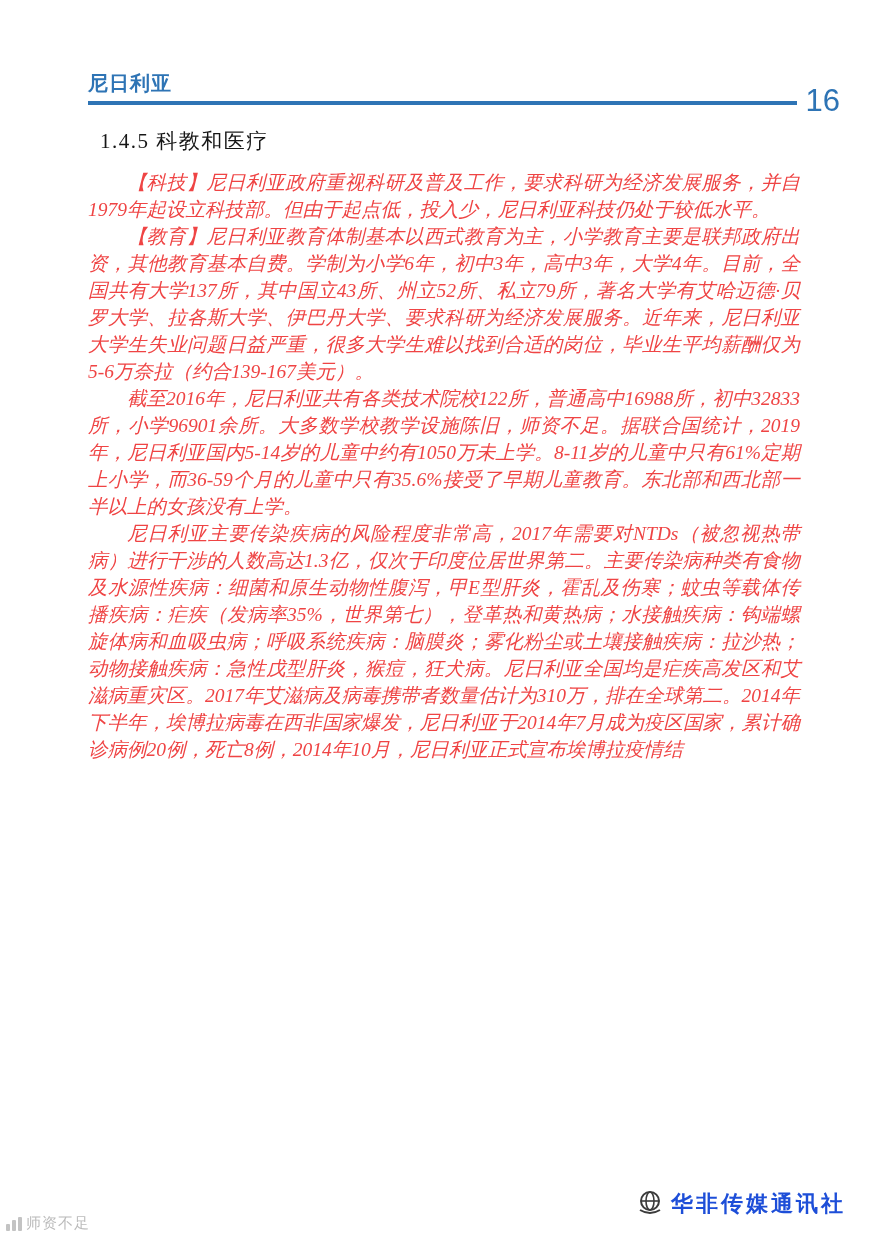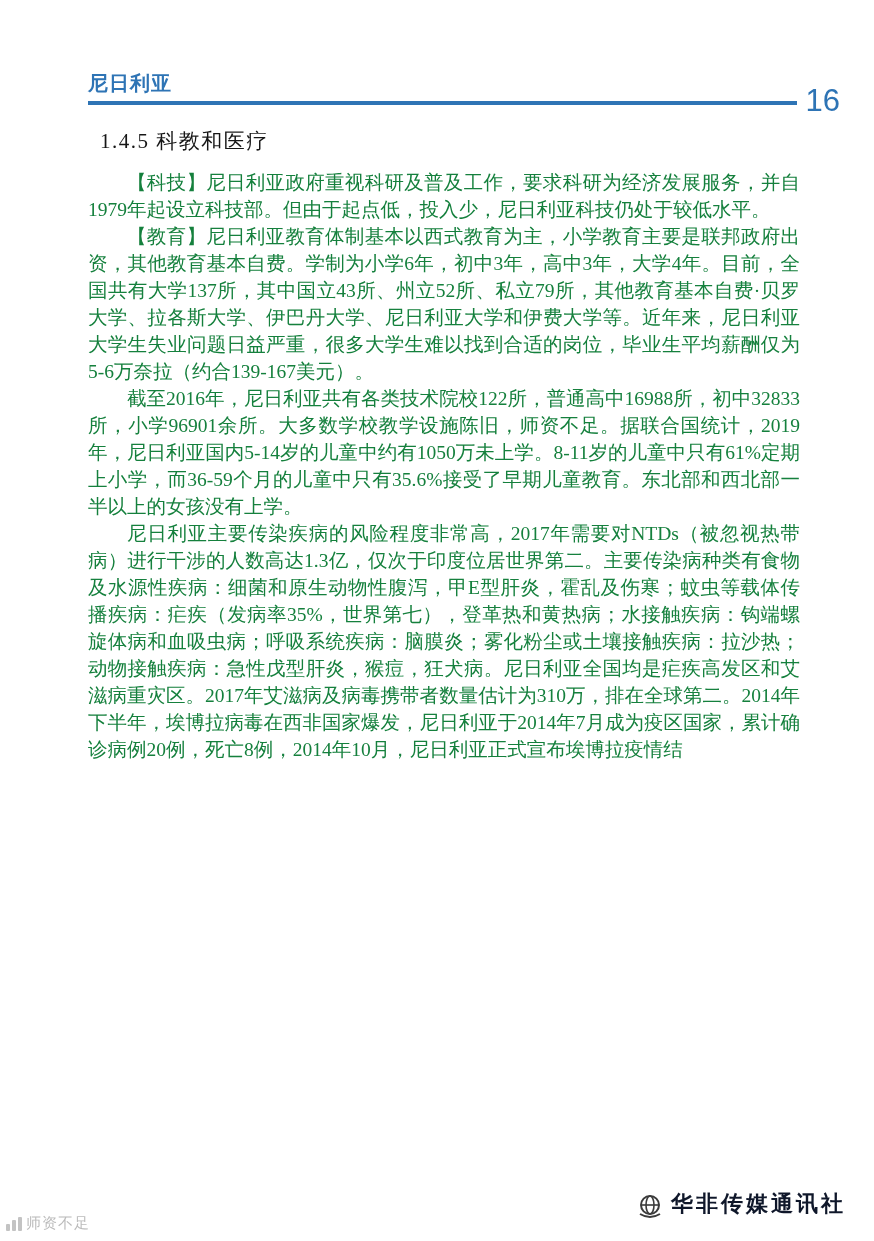--- a/index.html
+++ b/index.html
@@ -58,21 +58,22 @@
     position: absolute;
     top: 169px;
     left: 88px;
     width: 712px;
   }
   .body-text p {
     font-size: 19.5px;
     line-height: 27px;
     text-align: justify;
     text-indent: 2em;
-    color: #15803d;
+    color: #ef4444;
+    font-style: italic;
   }
   
   .watermark-left {
     position: absolute;
     left: 6px;
     bottom: 8px;
     display: flex;
     align-items: center;
     gap: 4px;
     color: #aaaaaa;
@@ -94,23 +95,23 @@
     border-radius: 1px;
   }
   .wm-left-icon i:nth-child(1) { height: 7px; }
   .wm-left-icon i:nth-child(2) { height: 11px; }
   .wm-left-icon i:nth-child(3) { height: 14px; }
   .watermark-right {
     position: absolute;
     right: 28px;
     bottom: 22px;
     display: flex;
-    align-items: flex-end;
+    align-items: flex-start;
     gap: 8px;
-    color: #0f172a;
+    color: #1d4ed8;
     font-weight: 700;
     font-size: 22px;
     letter-spacing: 3px;
     font-family: "Liberation Serif", "DejaVu Serif", serif;
   }
   .wm-right-icon { display: inline-flex; }
 </style>
 </head>
 <body>
 
@@ -120,21 +121,21 @@
     <div class="header-label">尼日利亚</div>
     <div class="header-rule"></div>
   </header>
 
   <div class="page-number">16</div>
 
   <h2 class="section-heading">1.4.5  科教和医疗</h2>
 
   <main class="body-text">
     <p>【科技】尼日利亚政府重视科研及普及工作，要求科研为经济发展服务，并自1979年起设立科技部。但由于起点低，投入少，尼日利亚科技仍处于较低水平。</p>
-    <p>【教育】尼日利亚教育体制基本以西式教育为主，小学教育主要是联邦政府出资，其他教育基本自费。学制为小学6年，初中3年，高中3年，大学4年。目前，全国共有大学137所，其中国立43所、州立52所、私立79所，其他教育基本自费·贝罗大学、拉各斯大学、伊巴丹大学、尼日利亚大学和伊费大学等。近年来，尼日利亚大学生失业问题日益严重，很多大学生难以找到合适的岗位，毕业生平均薪酬仅为5-6万奈拉（约合139-167美元）。</p>
+    <p>【教育】尼日利亚教育体制基本以西式教育为主，小学教育主要是联邦政府出资，其他教育基本自费。学制为小学6年，初中3年，高中3年，大学4年。目前，全国共有大学137所，其中国立43所、州立52所、私立79所，著名大学有艾哈迈德·贝罗大学、拉各斯大学、伊巴丹大学、要求科研为经济发展服务。近年来，尼日利亚大学生失业问题日益严重，很多大学生难以找到合适的岗位，毕业生平均薪酬仅为5-6万奈拉（约合139-167美元）。</p>
     <p>截至2016年，尼日利亚共有各类技术院校122所，普通高中16988所，初中32833所，小学96901余所。大多数学校教学设施陈旧，师资不足。据联合国统计，2019年，尼日利亚国内5-14岁的儿童中约有1050万未上学。8-11岁的儿童中只有61%定期上小学，而36-59个月的儿童中只有35.6%接受了早期儿童教育。东北部和西北部一半以上的女孩没有上学。</p>
     <p>尼日利亚主要传染疾病的风险程度非常高，2017年需要对NTDs（被忽视热带病）进行干涉的人数高达1.3亿，仅次于印度位居世界第二。主要传染病种类有食物及水源性疾病：细菌和原生动物性腹泻，甲E型肝炎，霍乱及伤寒；蚊虫等载体传播疾病：疟疾（发病率35%，世界第七），登革热和黄热病；水接触疾病：钩端螺旋体病和血吸虫病；呼吸系统疾病：脑膜炎；雾化粉尘或土壤接触疾病：拉沙热；动物接触疾病：急性戊型肝炎，猴痘，狂犬病。尼日利亚全国均是疟疾高发区和艾滋病重灾区。2017年艾滋病及病毒携带者数量估计为310万，排在全球第二。2014年下半年，埃博拉病毒在西非国家爆发，尼日利亚于2014年7月成为疫区国家，累计确诊病例20例，死亡8例，2014年10月，尼日利亚正式宣布埃博拉疫情结</p>
   </main>
 
   <div class="watermark-left">
     <span class="wm-left-icon">
       <i></i>
         <i></i>
         <i></i>
     </span>

